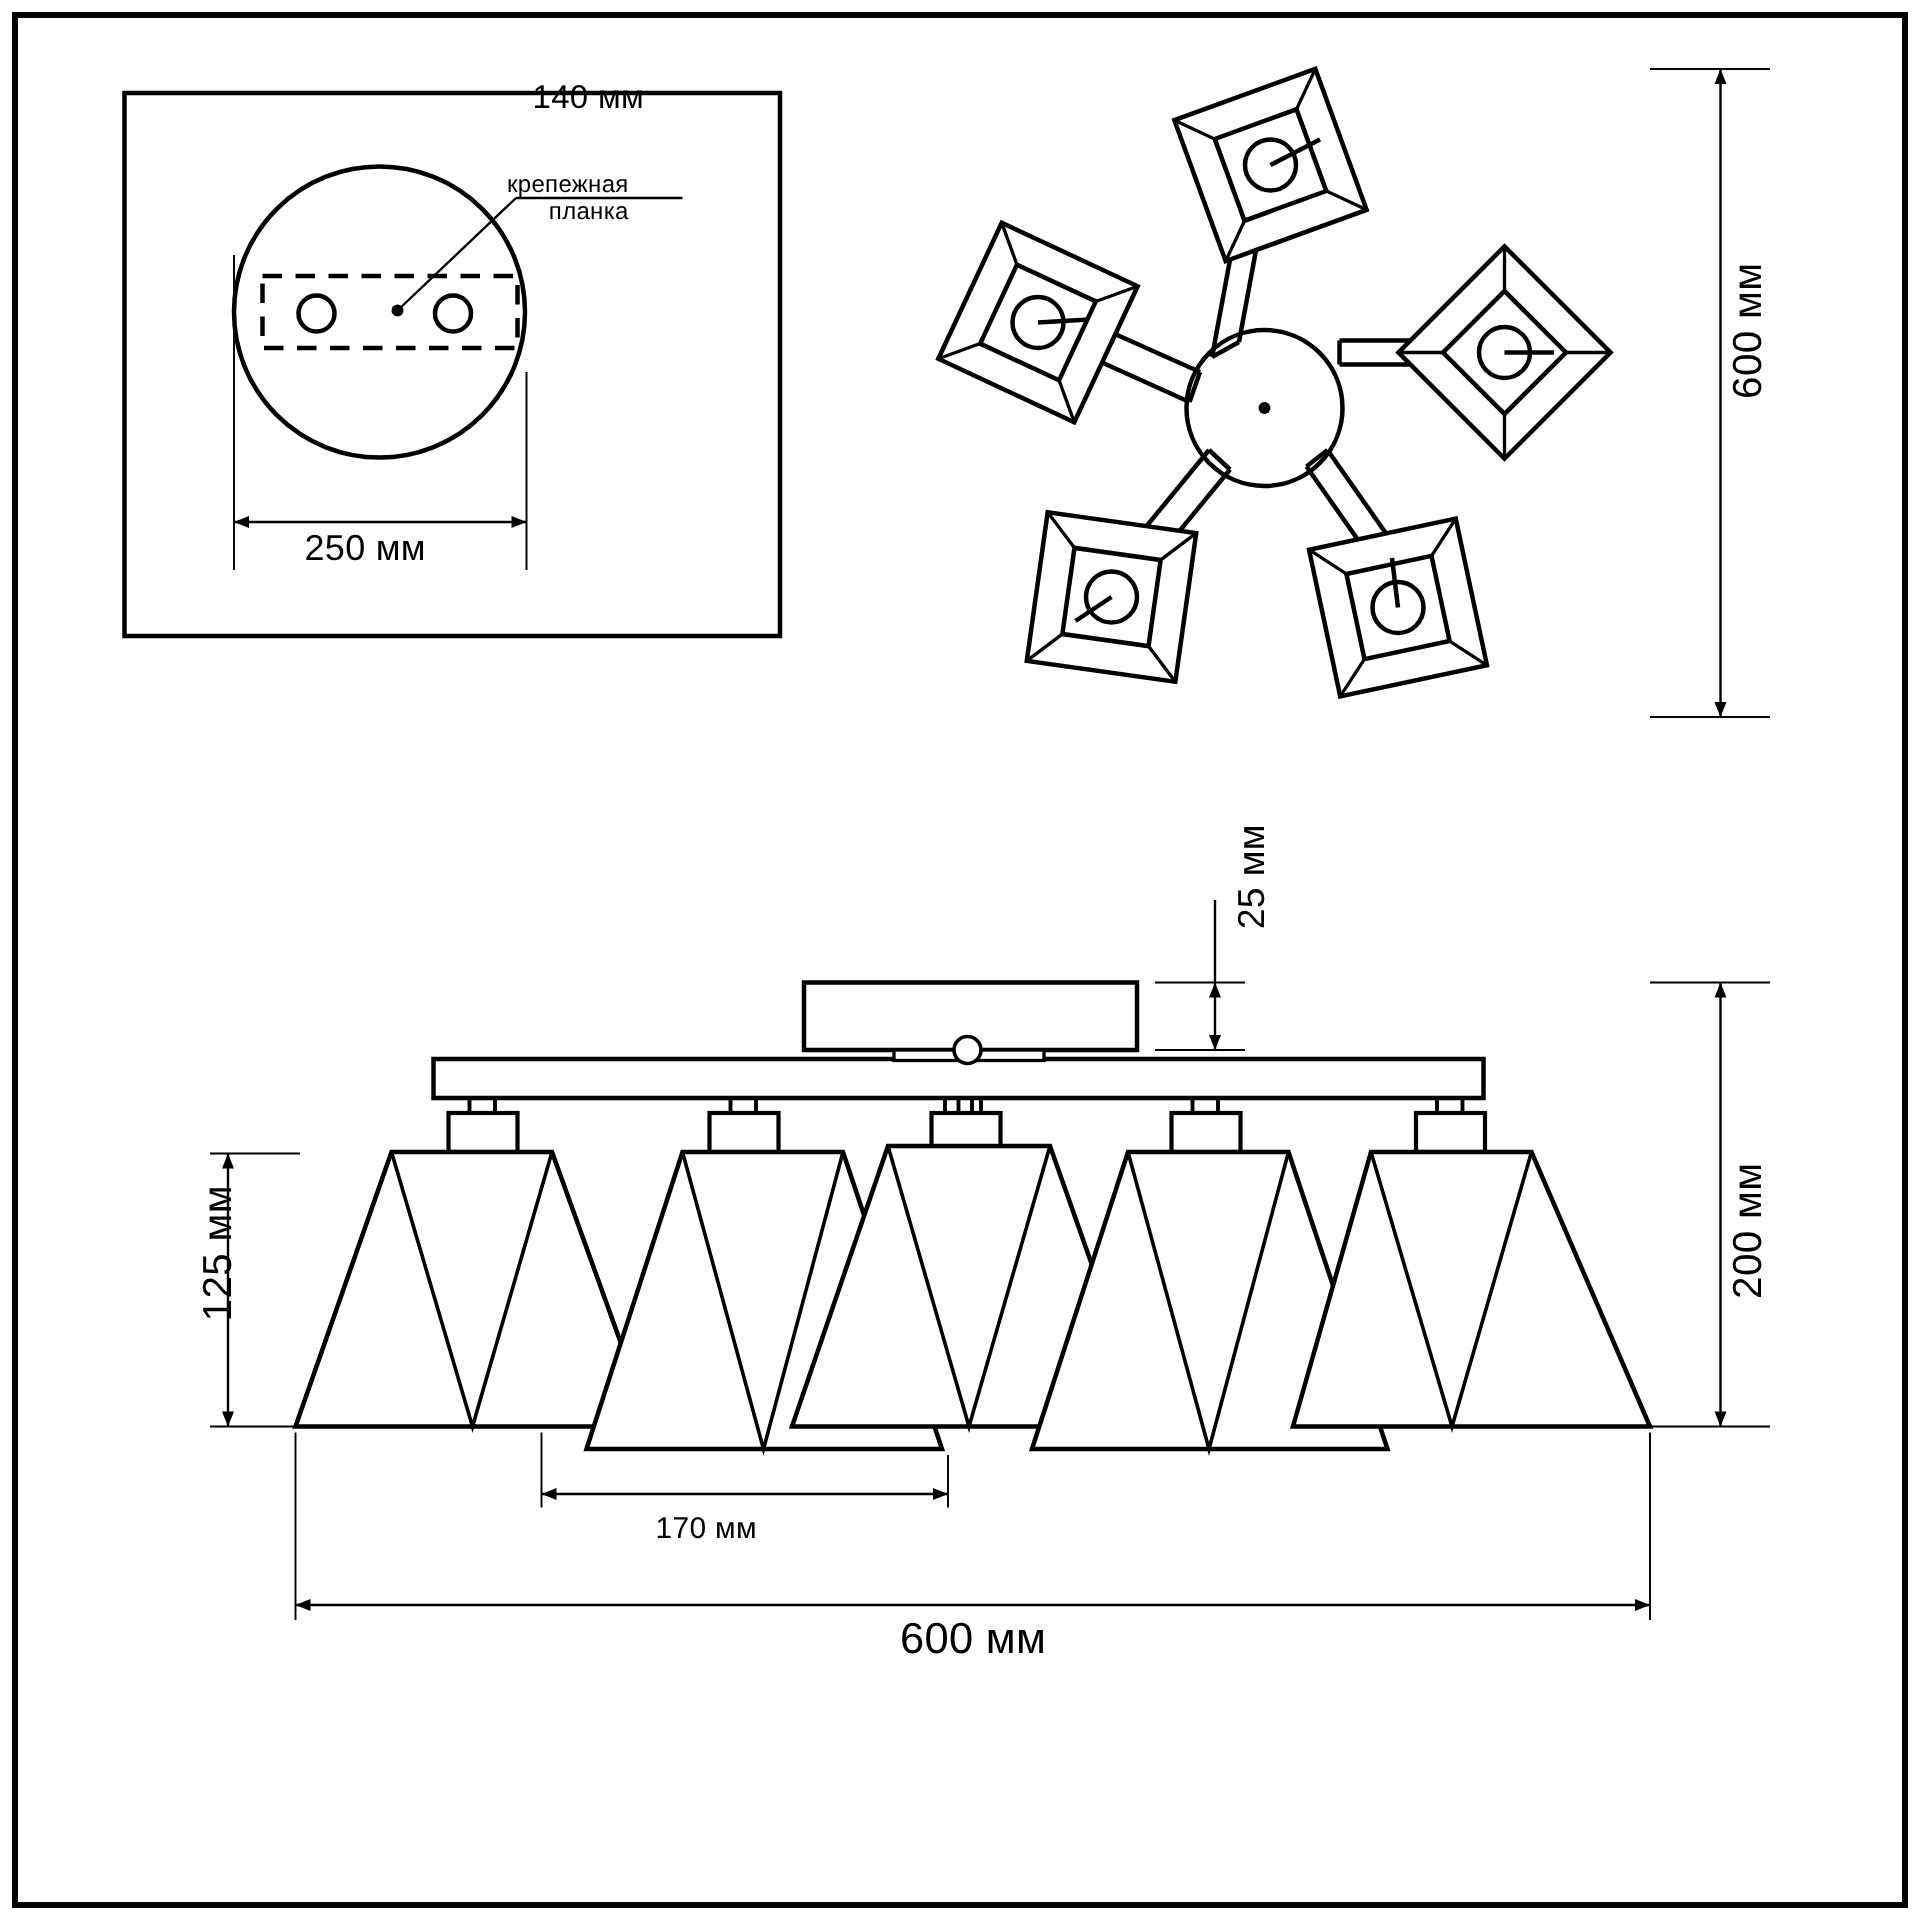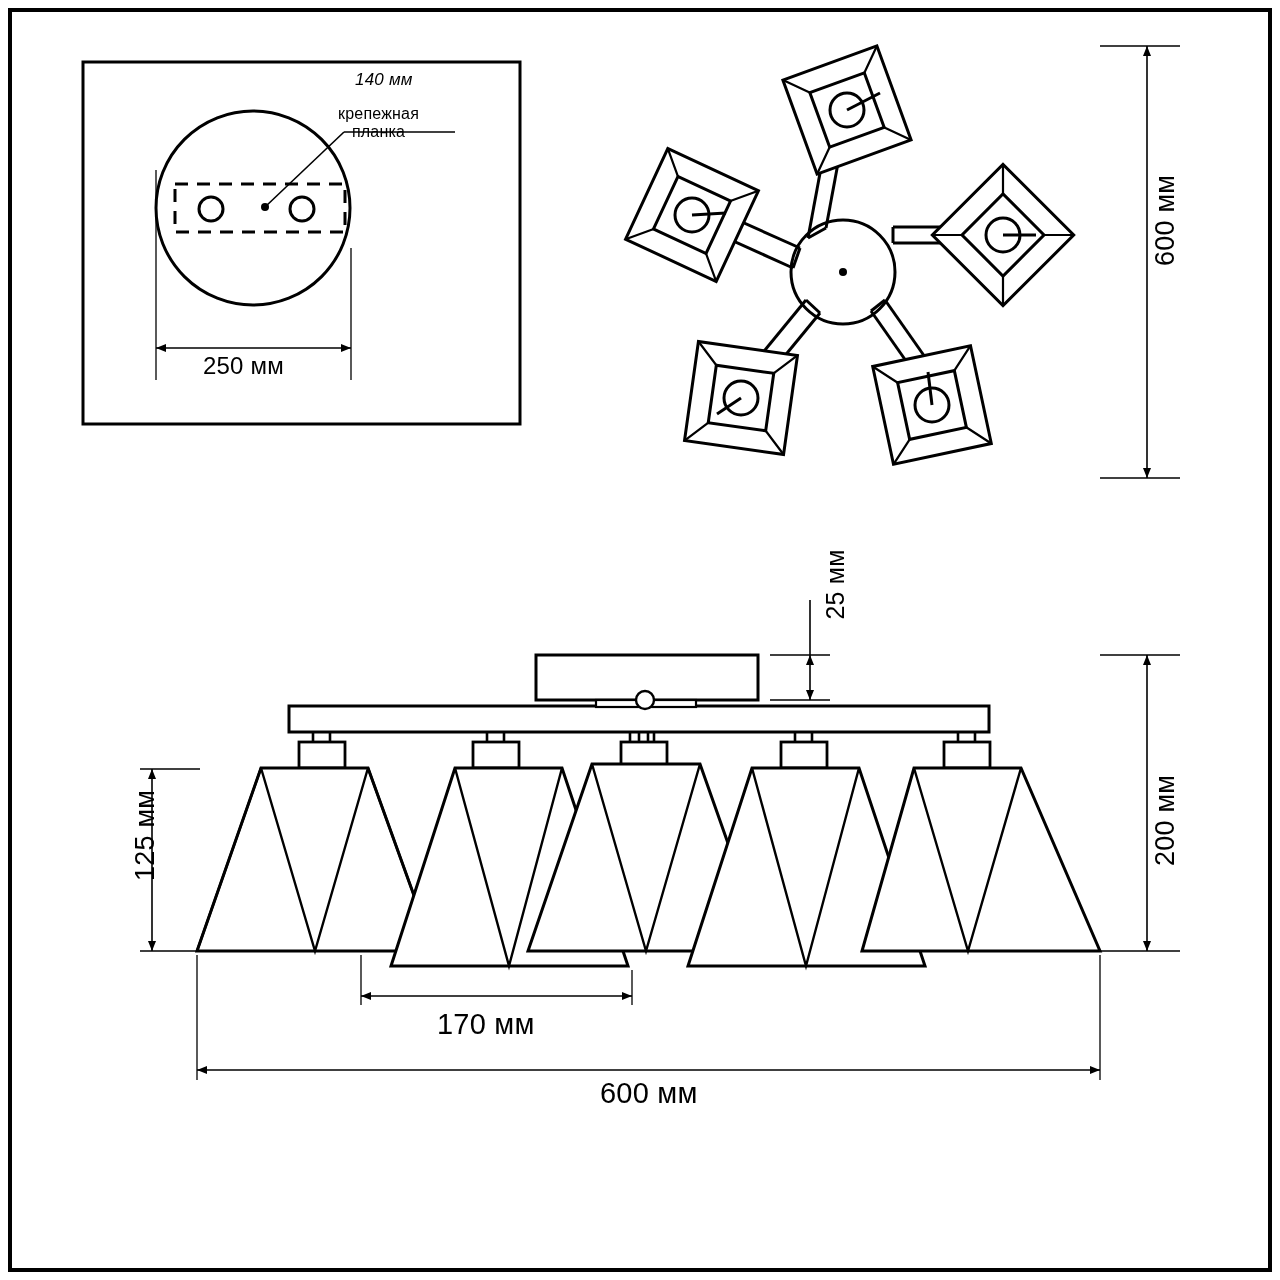--- a/index.html
+++ b/index.html
@@ -34,27 +34,27 @@
     height: 1280px;
   }
   .dim-label {
     position: absolute;
     font-family: "Liberation Sans", sans-serif;
     color: #000;
     white-space: nowrap;
     letter-spacing: 0.2px;
   }
   .lbl-150 { left: 203px; top: 352px; font-size: 24px; }
-  .lbl-140 { left: 355px; top: 70px; font-size: 17px; font-style: italic; }
-  .lbl-plank { left: 338px; top: 105px; font-size: 16px; line-height: 18px; text-align: center; }
+  .lbl-140 { left: 355px; top: 52px; font-size: 22px; }
+  .lbl-plank { left: 338px; top: 115px; font-size: 16px; line-height: 18px; text-align: right; }
   .lbl-600v { left: 1120px; top: 205px; font-size: 27px; transform: rotate(-90deg); }
   .lbl-25 { left: 800px; top: 570px; font-size: 25px; transform: rotate(-90deg); }
   .lbl-200 { left: 1120px; top: 805px; font-size: 27px; transform: rotate(-90deg); }
   .lbl-125 { left: 100px; top: 820px; font-size: 27px; transform: rotate(-90deg); }
-  .lbl-170 { left: 437px; top: 1008px; font-size: 29px; }
+  .lbl-170 { left: 437px; top: 1008px; font-size: 20px; }
   .lbl-600h { left: 600px; top: 1077px; font-size: 29px; }
 </style>
 </head>
 <body>
 
 <div id="sheet">
 
   <div id="outer-frame"></div>
 
   <svg id="drawing-svg" viewBox="0 0 1280 1280">

